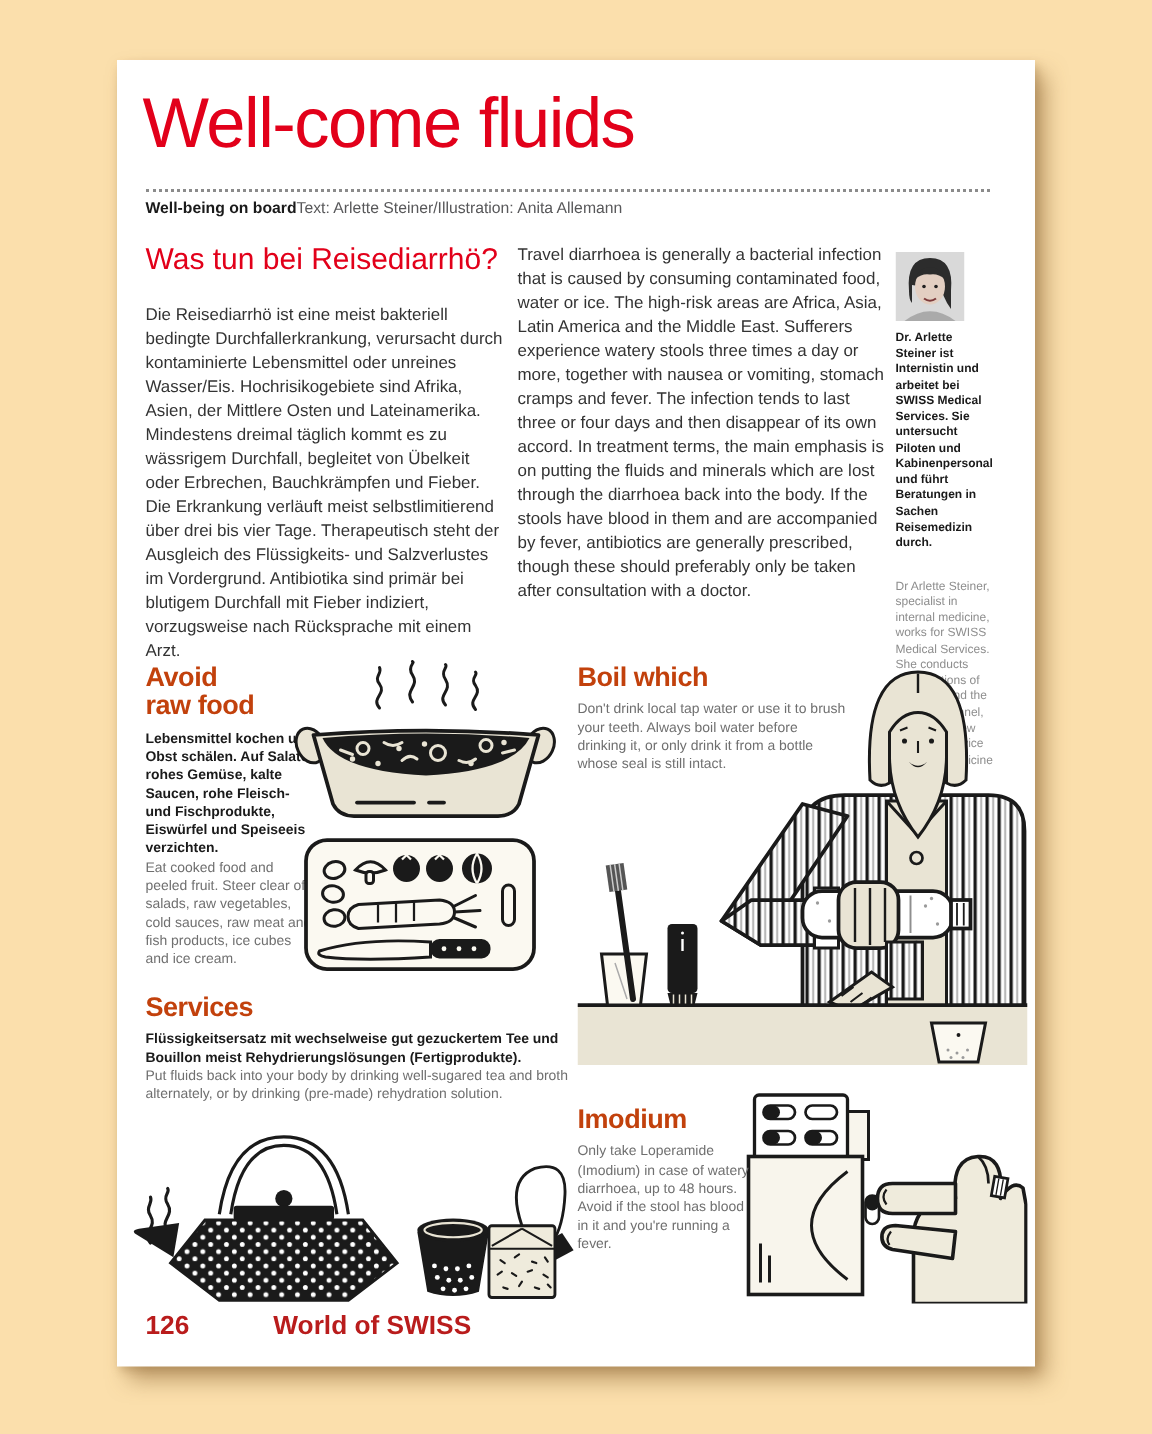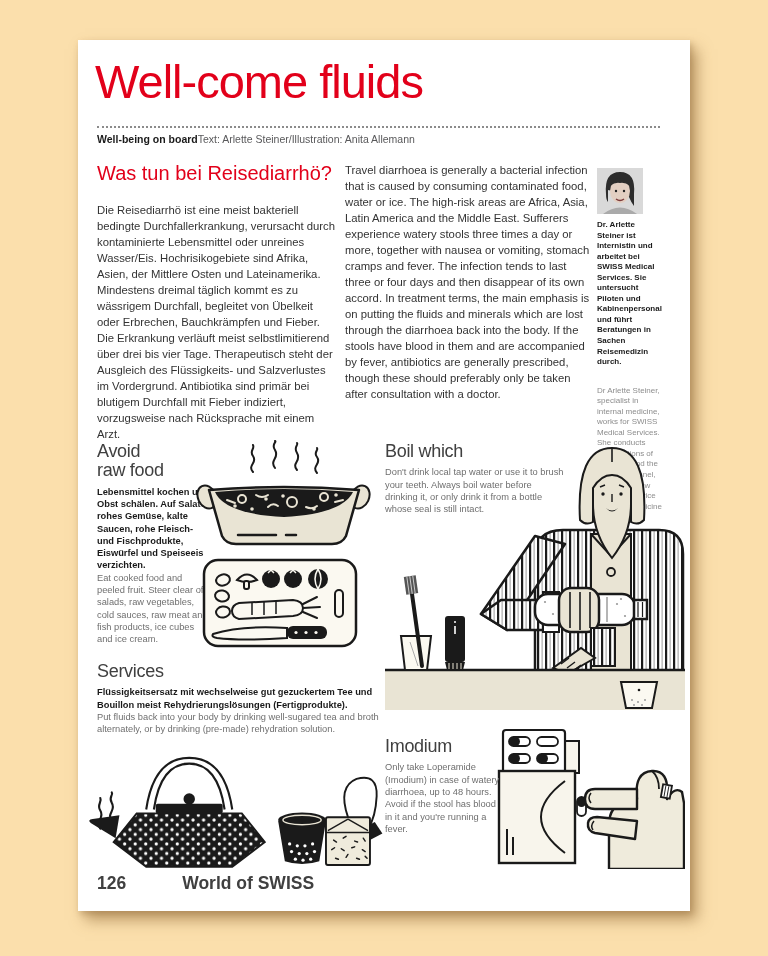--- a/index.html
+++ b/index.html
@@ -24,21 +24,21 @@
   .col { position:absolute; top:122px; }
   .col-de { left:19px; width:240px; }
   .col-en { left:267px; width:245px; }
   .col p { font-size:11.3px; line-height:1.42; color:#333333; }
 
   .bio { position:absolute; left:519px; top:128px; width:67px; }
   .bio .photo { width:46px; height:46px; margin-bottom:6px; }
   .bio-de { font-size:8px; font-weight:bold; line-height:1.32; color:#1a1a1a; margin-bottom:18px; }
   .bio-en { font-size:8px; line-height:1.32; color:#8d8d8d; }
 
-  .tip-heading { font-size:18px; font-weight:normal; color:#404040; line-height:1.08;
+  .tip-heading { font-size:18px; font-weight:bold; color:#c2410c; line-height:1.08;
                  letter-spacing:-.3px; margin-bottom:5px; white-space:pre-line; }
   .tip-de { font-weight:bold; font-size:9.3px; line-height:1.32; color:#1a1a1a; }
   .tip-en { font-size:9.3px; line-height:1.32; color:#6f6f6f; }
 
   .sec { position:absolute; }
   .sec-avoid { left:19px; top:402px; width:288px; height:214px; }
   .sec-avoid .text { width:114px; }
   .sec-avoid .art { position:absolute; left:99px; top:-2px; width:176px; height:208px; }
 
   .sec-boil { left:307px; top:402px; width:300px; height:268px; }
@@ -46,21 +46,21 @@
   .sec-boil .art { position:absolute; left:0; top:0; width:300px; height:268px; z-index:1; }
 
   .sec-rehydrate { left:19px; top:622px; width:292px; }
   .sec-rehydrate .art { display:block; margin:14px 0 0 -12px; width:306px; height:120px; }
 
   .sec-imodium { left:307px; top:697px; width:300px; height:145px; }
   .sec-imodium .text { position:relative; z-index:2; width:118px; }
   .sec-imodium .art { position:absolute; left:102px; top:-12px; width:198px; height:144px; }
 
   .footer { position:absolute; left:19px; top:833px; display:flex; gap:56px;
-            color:#404040; font-weight:bold; font-size:17.5px; }
+            color:#b91c1c; font-weight:bold; font-size:17.5px; }
 
   svg { display:block; }
 </style>
 </head>
 <body>
 
 <div class="page">
 
   <h1 class="title">Well-come fluids</h1>
   <div class="rule"></div>

